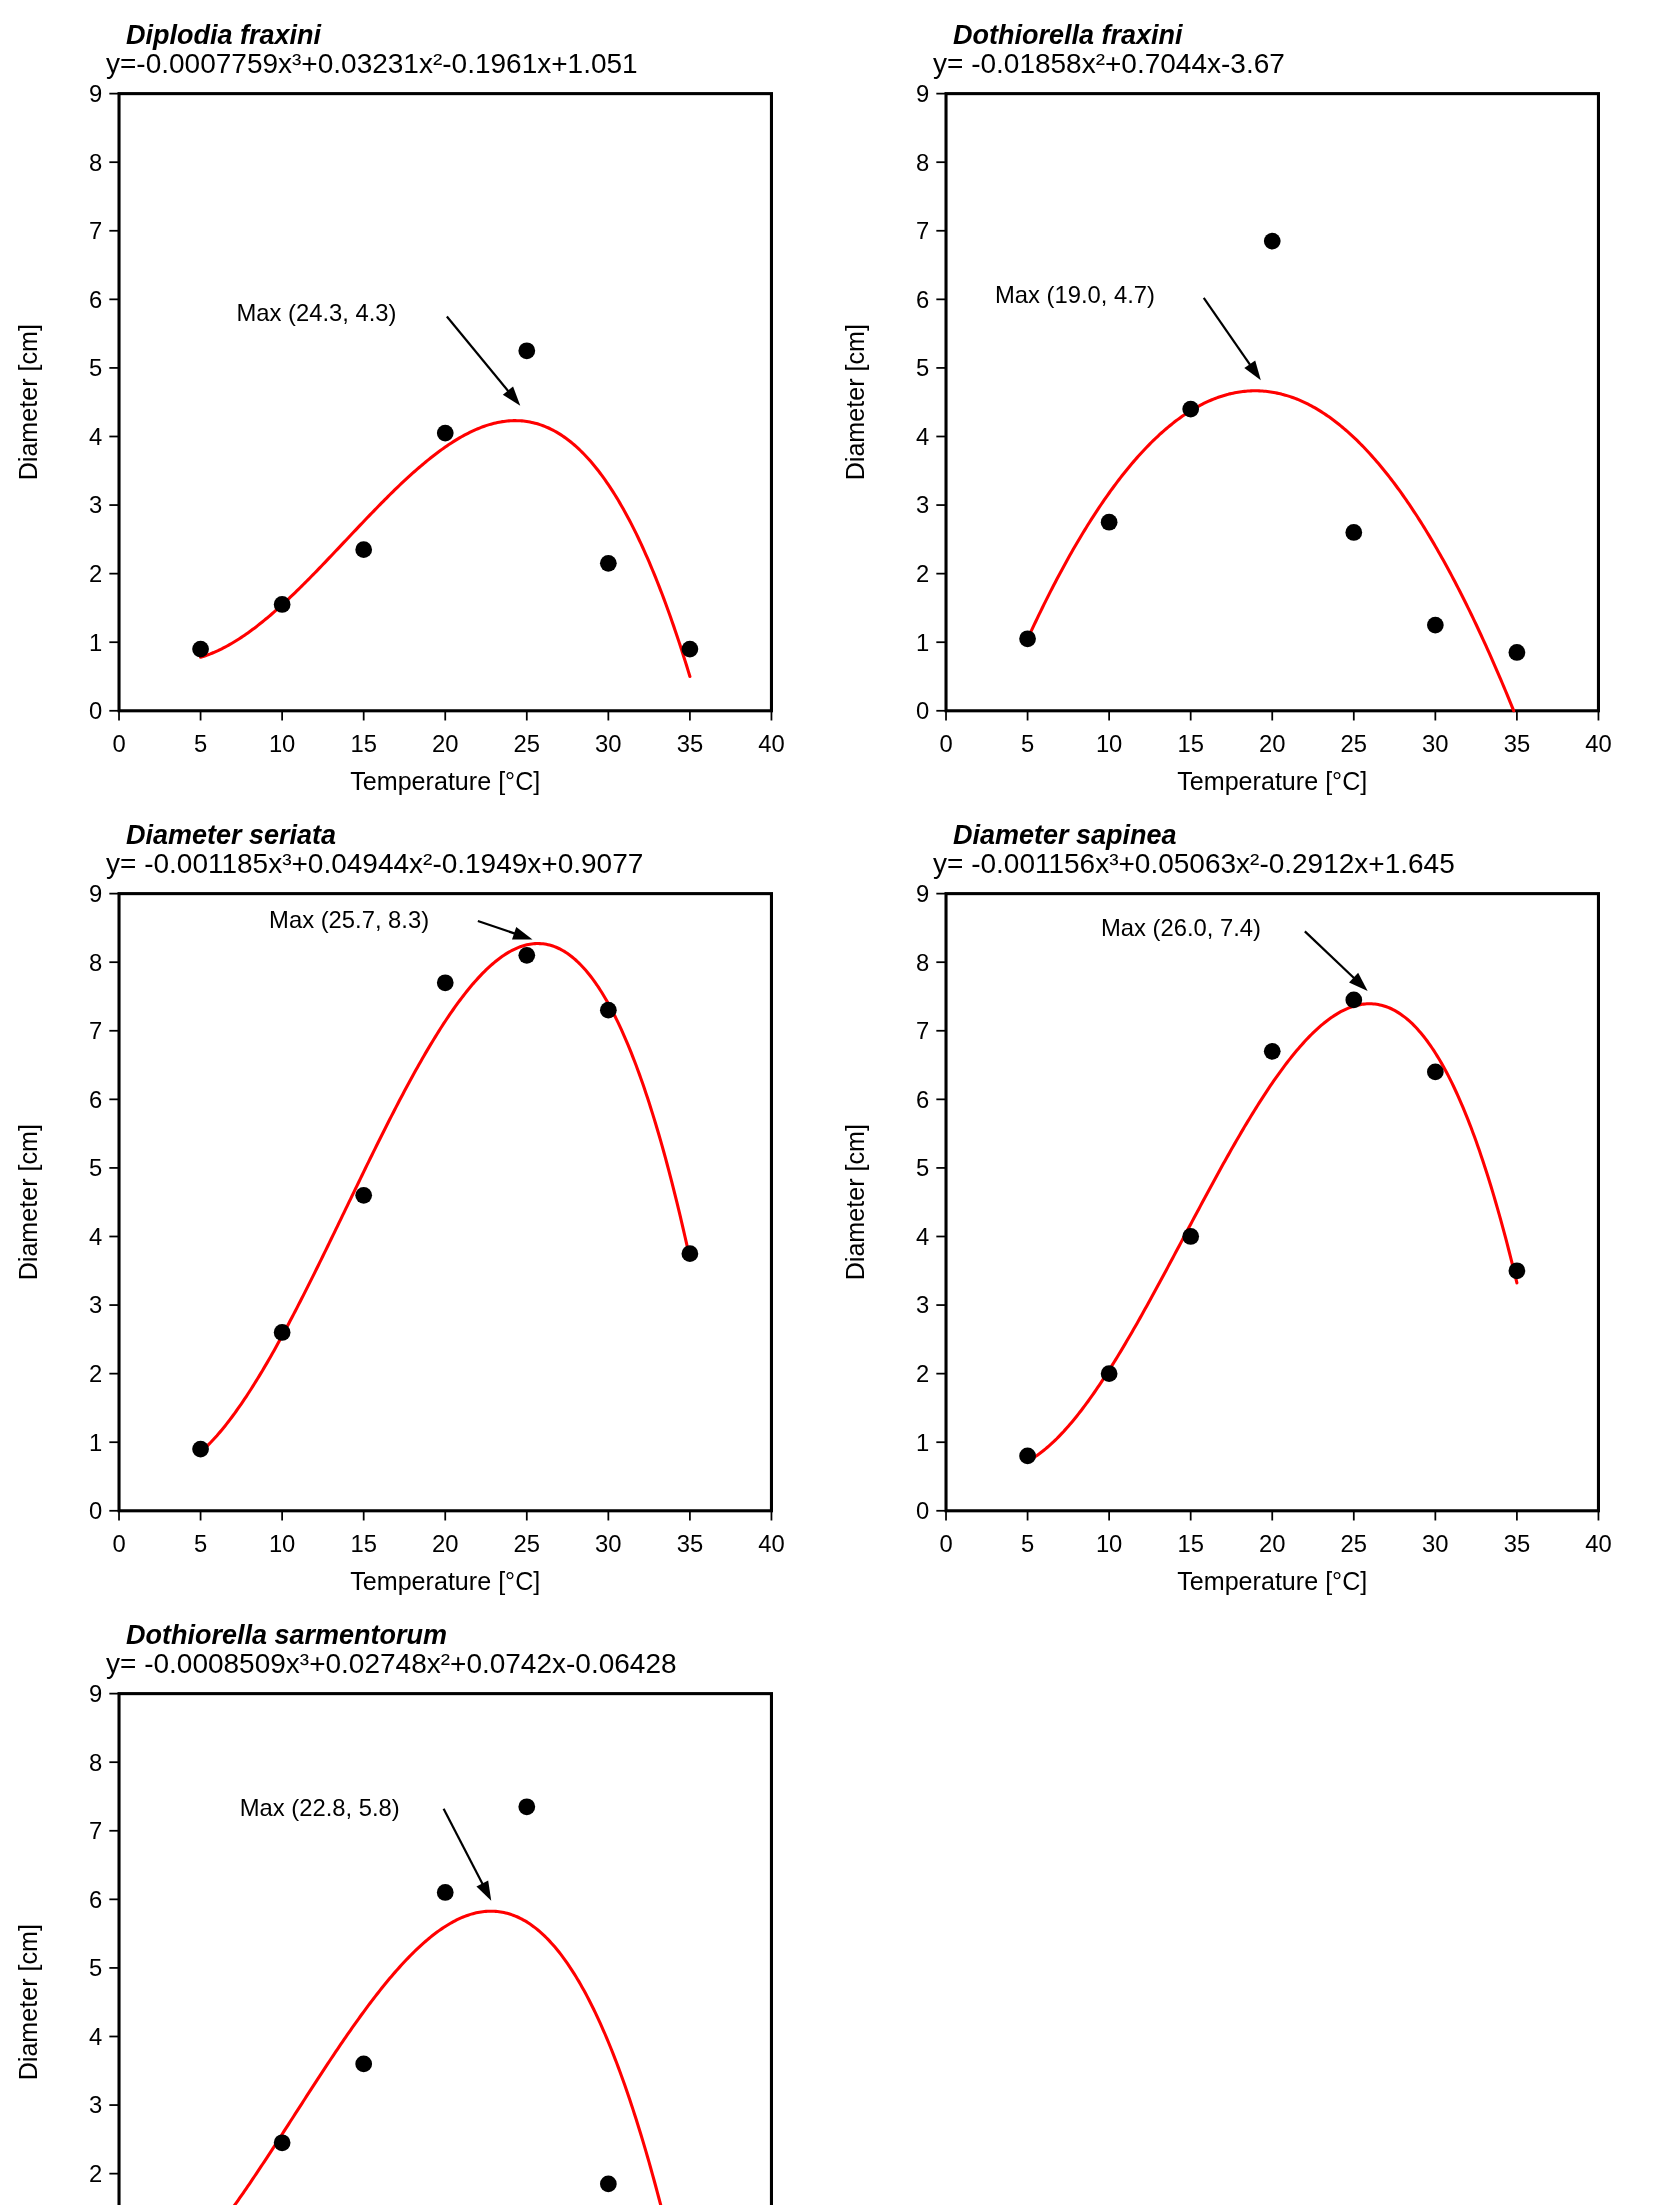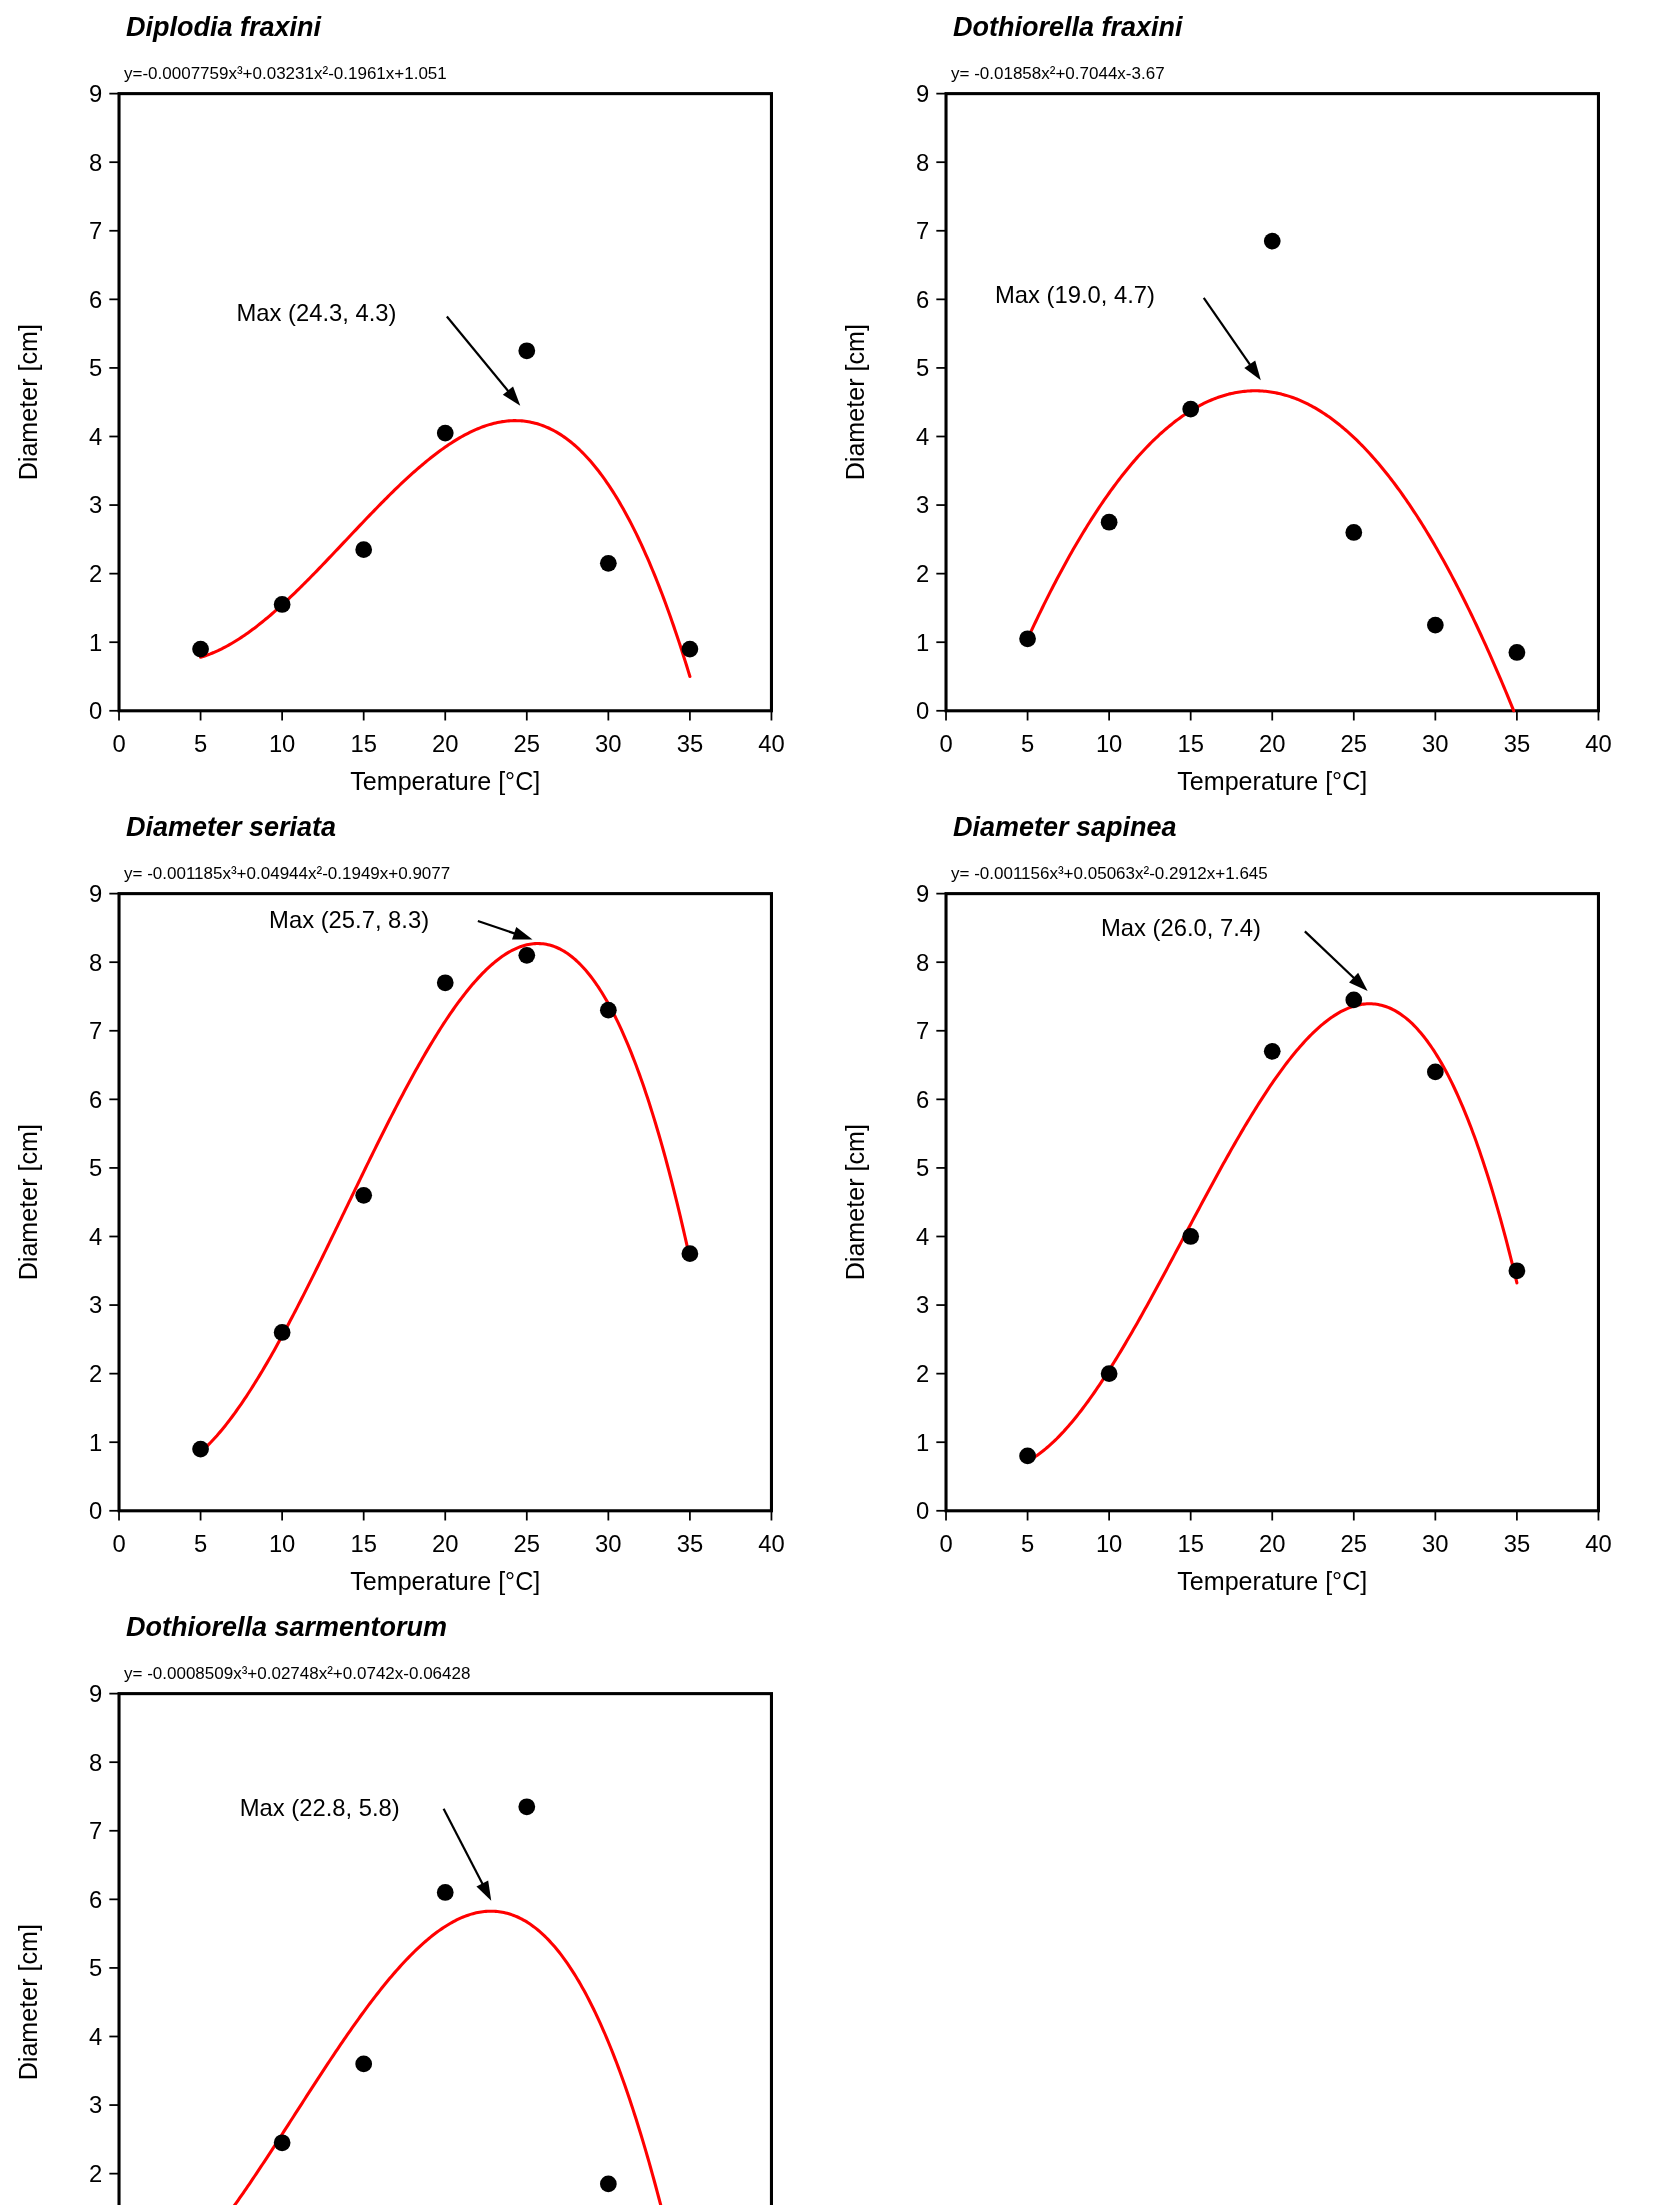--- a/index.html
+++ b/index.html
@@ -8,28 +8,28 @@
     width:1655px;height:2400px;
     background:#ffffff;
     font-family:"Liberation Sans", sans-serif;
     color:#000;
     display:grid;
     grid-template-columns:827px 828px;
     grid-template-rows:800px 800px 800px;
   }
   .panel{position:relative;width:100%;height:100%;}
   .panel-title{
-    position:absolute;left:126px;top:12px;margin:0;
+    position:absolute;left:126px;top:20px;margin:0;
     font-family:"Liberation Sans", sans-serif;
     font-size:27px;font-weight:bold;font-style:italic;line-height:1.15;
     white-space:nowrap;
   }
   .panel-eq{
-    position:absolute;left:124px;top:48px;
-    font-size:17px;font-weight:400;line-height:1.15;white-space:nowrap;margin-top:16px;
+    position:absolute;left:106px;top:48px;
+    font-size:28px;font-weight:400;line-height:1.15;white-space:nowrap;
   }
   svg.plot{position:absolute;left:0;top:0;}
   svg.plot text{font-family:"Liberation Sans", sans-serif;fill:#000;}
 </style>
 </head>
 <body>
 
 <main class="page">
 
 <section class="panel">

